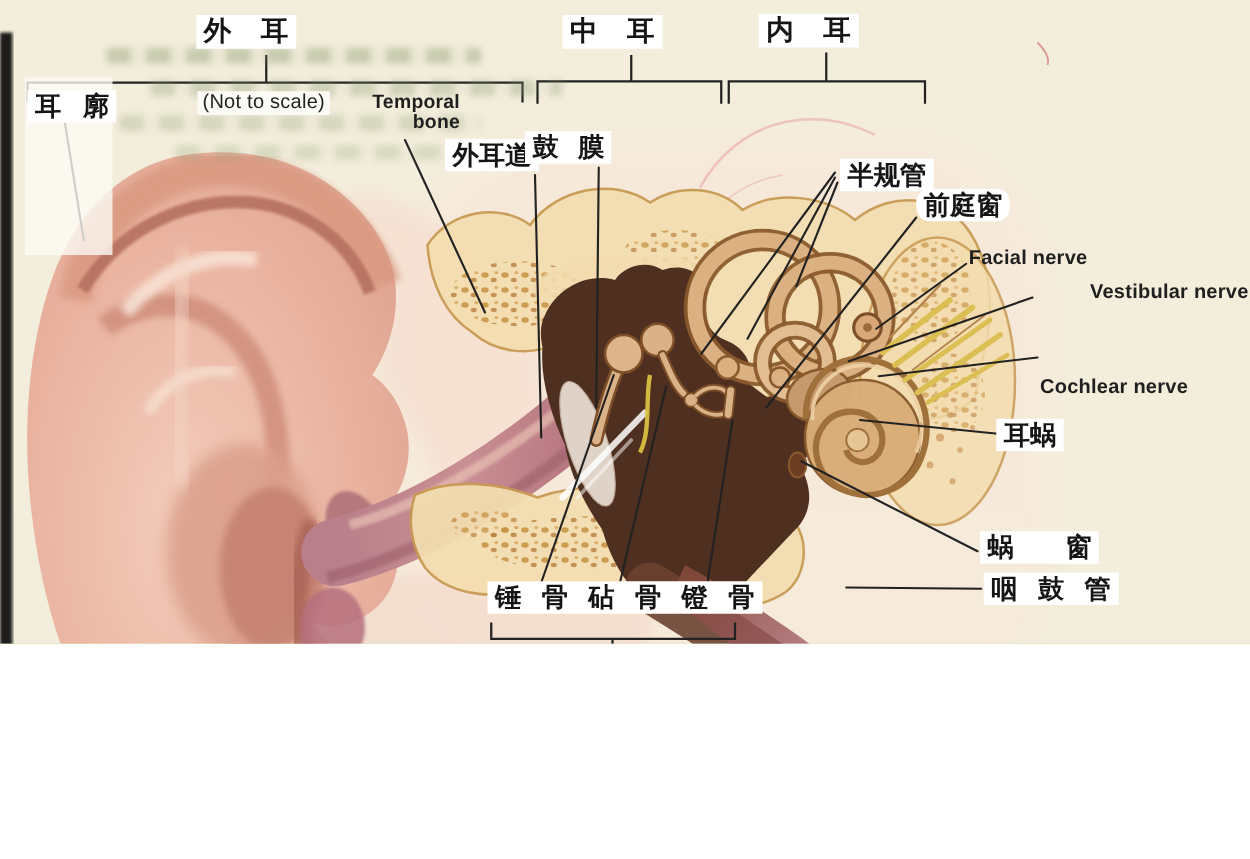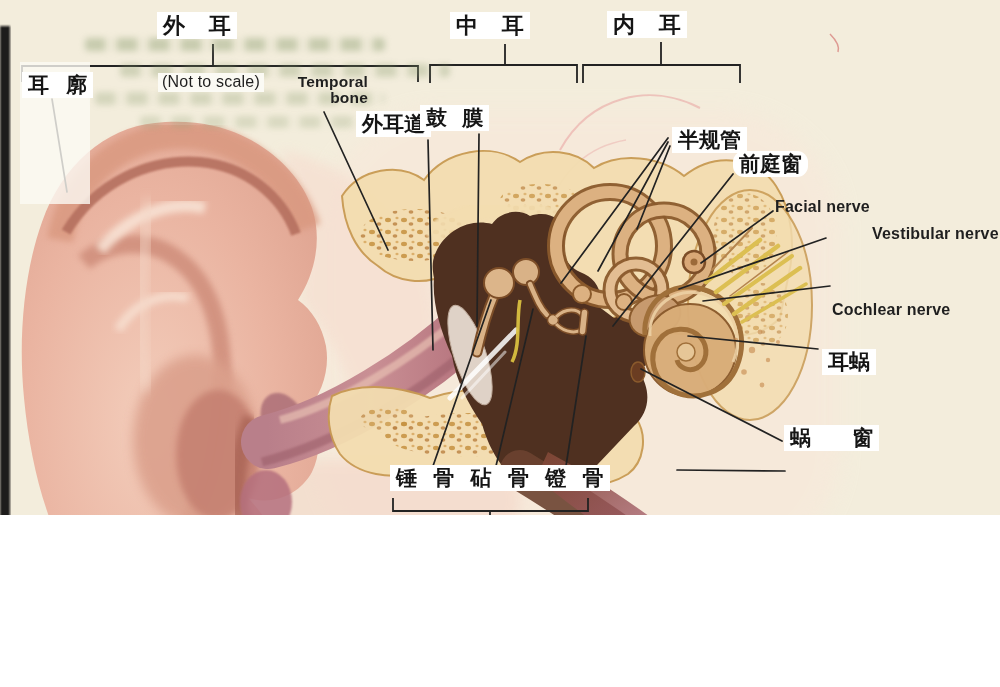--- a/index.html
+++ b/index.html
@@ -29,21 +29,21 @@
   #lbl-auricle{left:22px;top:72px;word-spacing:10px;}
   #lbl-note{left:158px;top:73px;background:#fbfaf4;padding:1px 4px;font-weight:500;text-align:center;}
   #lbl-temporal{left:282px;top:74px;width:86px;white-space:normal;text-align:right;font-size:15.5px;}
   #lbl-ear-canal{left:356px;top:111px;text-align:center;}
   #lbl-eardrum{left:420px;top:105px;word-spacing:8px;}
   #lbl-semicircular{left:672px;top:127px;}
   #lbl-vest-window{left:733px;top:151px;border-radius:11px;}
   #lbl-facial{left:775px;top:199px;}
   #lbl-vestibular-n{left:872px;top:226px;}
   #lbl-cochlear-n{left:832px;top:286px;margin-top:16px;}
-  #lbl-cochlea{left:822px;top:335px;margin-top:14px;}
+  #lbl-cochlea{left:797px;top:335px;}
   #lbl-cochlear-window{left:784px;top:425px;word-spacing:34px;}
   #lbl-eustachian{left:787px;top:458px;word-spacing:9px;}
   #lbl-ossicles{left:390px;top:465px;word-spacing:9px;}
   #lbl-chain{left:456px;top:542px;letter-spacing:6px;}
   
   .smudge{position:absolute;filter:blur(3px);border-radius:4px;z-index:2;}
   .smudge.g{background:repeating-linear-gradient(90deg,rgba(140,158,112,.42) 0 20px,rgba(140,158,112,.06) 20px 32px);}
   .smudge.b{background:rgba(118,148,188,.38);}
 </style>
 </head>
@@ -282,16 +282,17 @@
 <div class="lbl en" id="lbl-temporal">Temporal bone</div>
 <div class="lbl zh" id="lbl-ear-canal">外耳道</div>
 <div class="lbl zh" id="lbl-eardrum">鼓 膜</div>
 <div class="lbl zh" id="lbl-semicircular">半规管</div>
 <div class="lbl zh" id="lbl-vest-window">前庭窗</div>
 <div class="lbl en" id="lbl-facial">Facial nerve</div>
 <div class="lbl en" id="lbl-vestibular-n">Vestibular nerve</div>
 <div class="lbl en" id="lbl-cochlear-n">Cochlear nerve</div>
 <div class="lbl zh" id="lbl-cochlea">耳蜗</div>
 <div class="lbl zh" id="lbl-cochlear-window">蜗 窗</div>
+<div class="lbl zh" id="lbl-eustachian">咽 鼓 管</div>
 <div class="lbl zh" id="lbl-ossicles">锤 骨 砧 骨 镫 骨</div>
 <div class="lbl zh" id="lbl-chain">听骨链</div>
 
 </div>
 
 </body></html>

